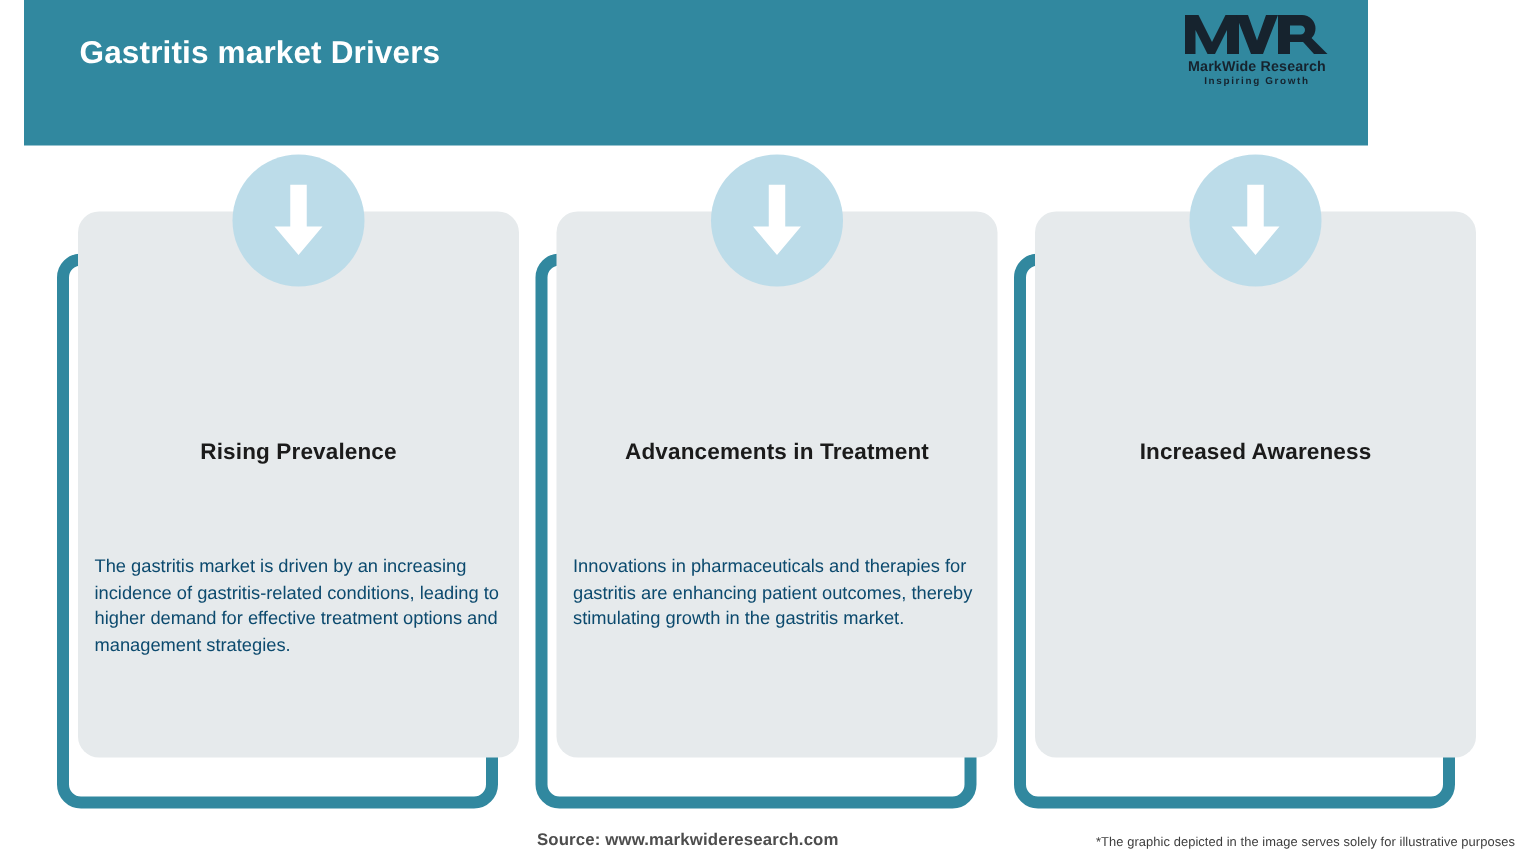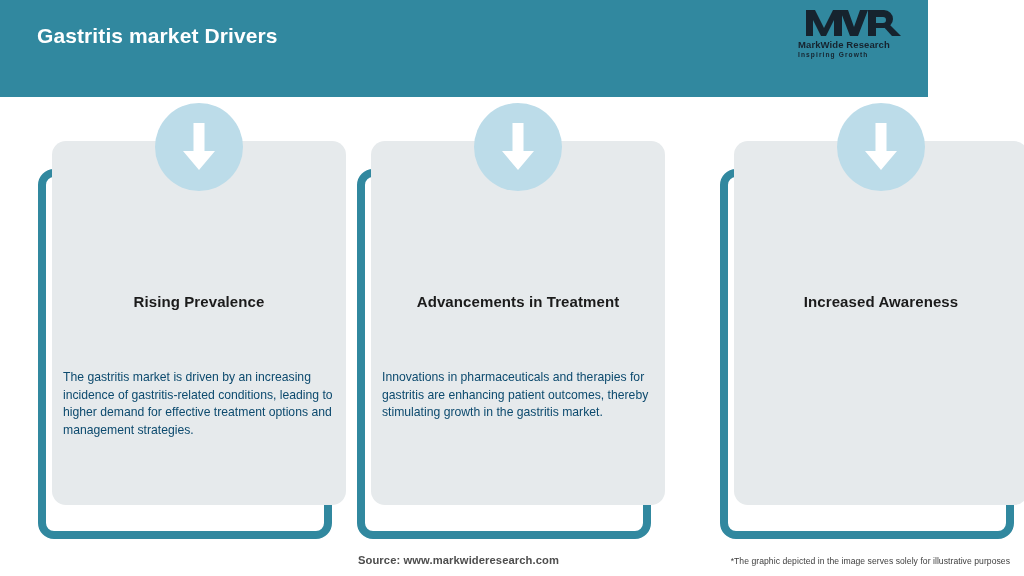--- a/index.html
+++ b/index.html
@@ -12,44 +12,46 @@
     height: 576px;
     position: relative;
     overflow: hidden;
     font-family: "Liberation Sans", sans-serif;
     -webkit-font-smoothing: antialiased;
   }
 
   
   .header {
     position: absolute;
-    left: 0;
+    left: 16px;
     top: 0;
-    width: 928px;
+    width: 856px;
     height: 97px;
     background: #31889f;
+    padding-left: 40px;
   }
   .header-title {
     position: absolute;
     left: 37px;
     top: 24px;
     font-size: 21px;
     font-weight: bold;
     color: #ffffff;
     letter-spacing: 0.1px;
     white-space: nowrap;
   }
 
   
   .logo {
     position: absolute;
     right: 18px;
     top: 8px;
     width: 112px;
     height: 56px;
+    text-align: center;
   }
   .logo-mark {
     display: block;
     height: 30px;
   }
   .logo-mark svg { display: block; margin: 0 auto; }
   .logo-name {
     display: block;
     font-size: 9.5px;
     font-weight: bold;
@@ -77,21 +79,21 @@
   }
   .card-wrap {
     position: absolute;
     top: 44px;
     width: 248px;
     height: 370px;
     padding-left: 15px;
   }
   .card-wrap.c1 { left: 52px; }
   .card-wrap.c2 { left: 371px; }
-  .card-wrap.c3 { left: 690px; margin-left: 44px; }
+  .card-wrap.c3 { left: 690px; }
 
   
   .card-frame {
     position: absolute;
     left: -14px;
     top: 28px;
     width: 294px;
     height: 370px;
     border: 8px solid #31889f;
     border-radius: 16px;

